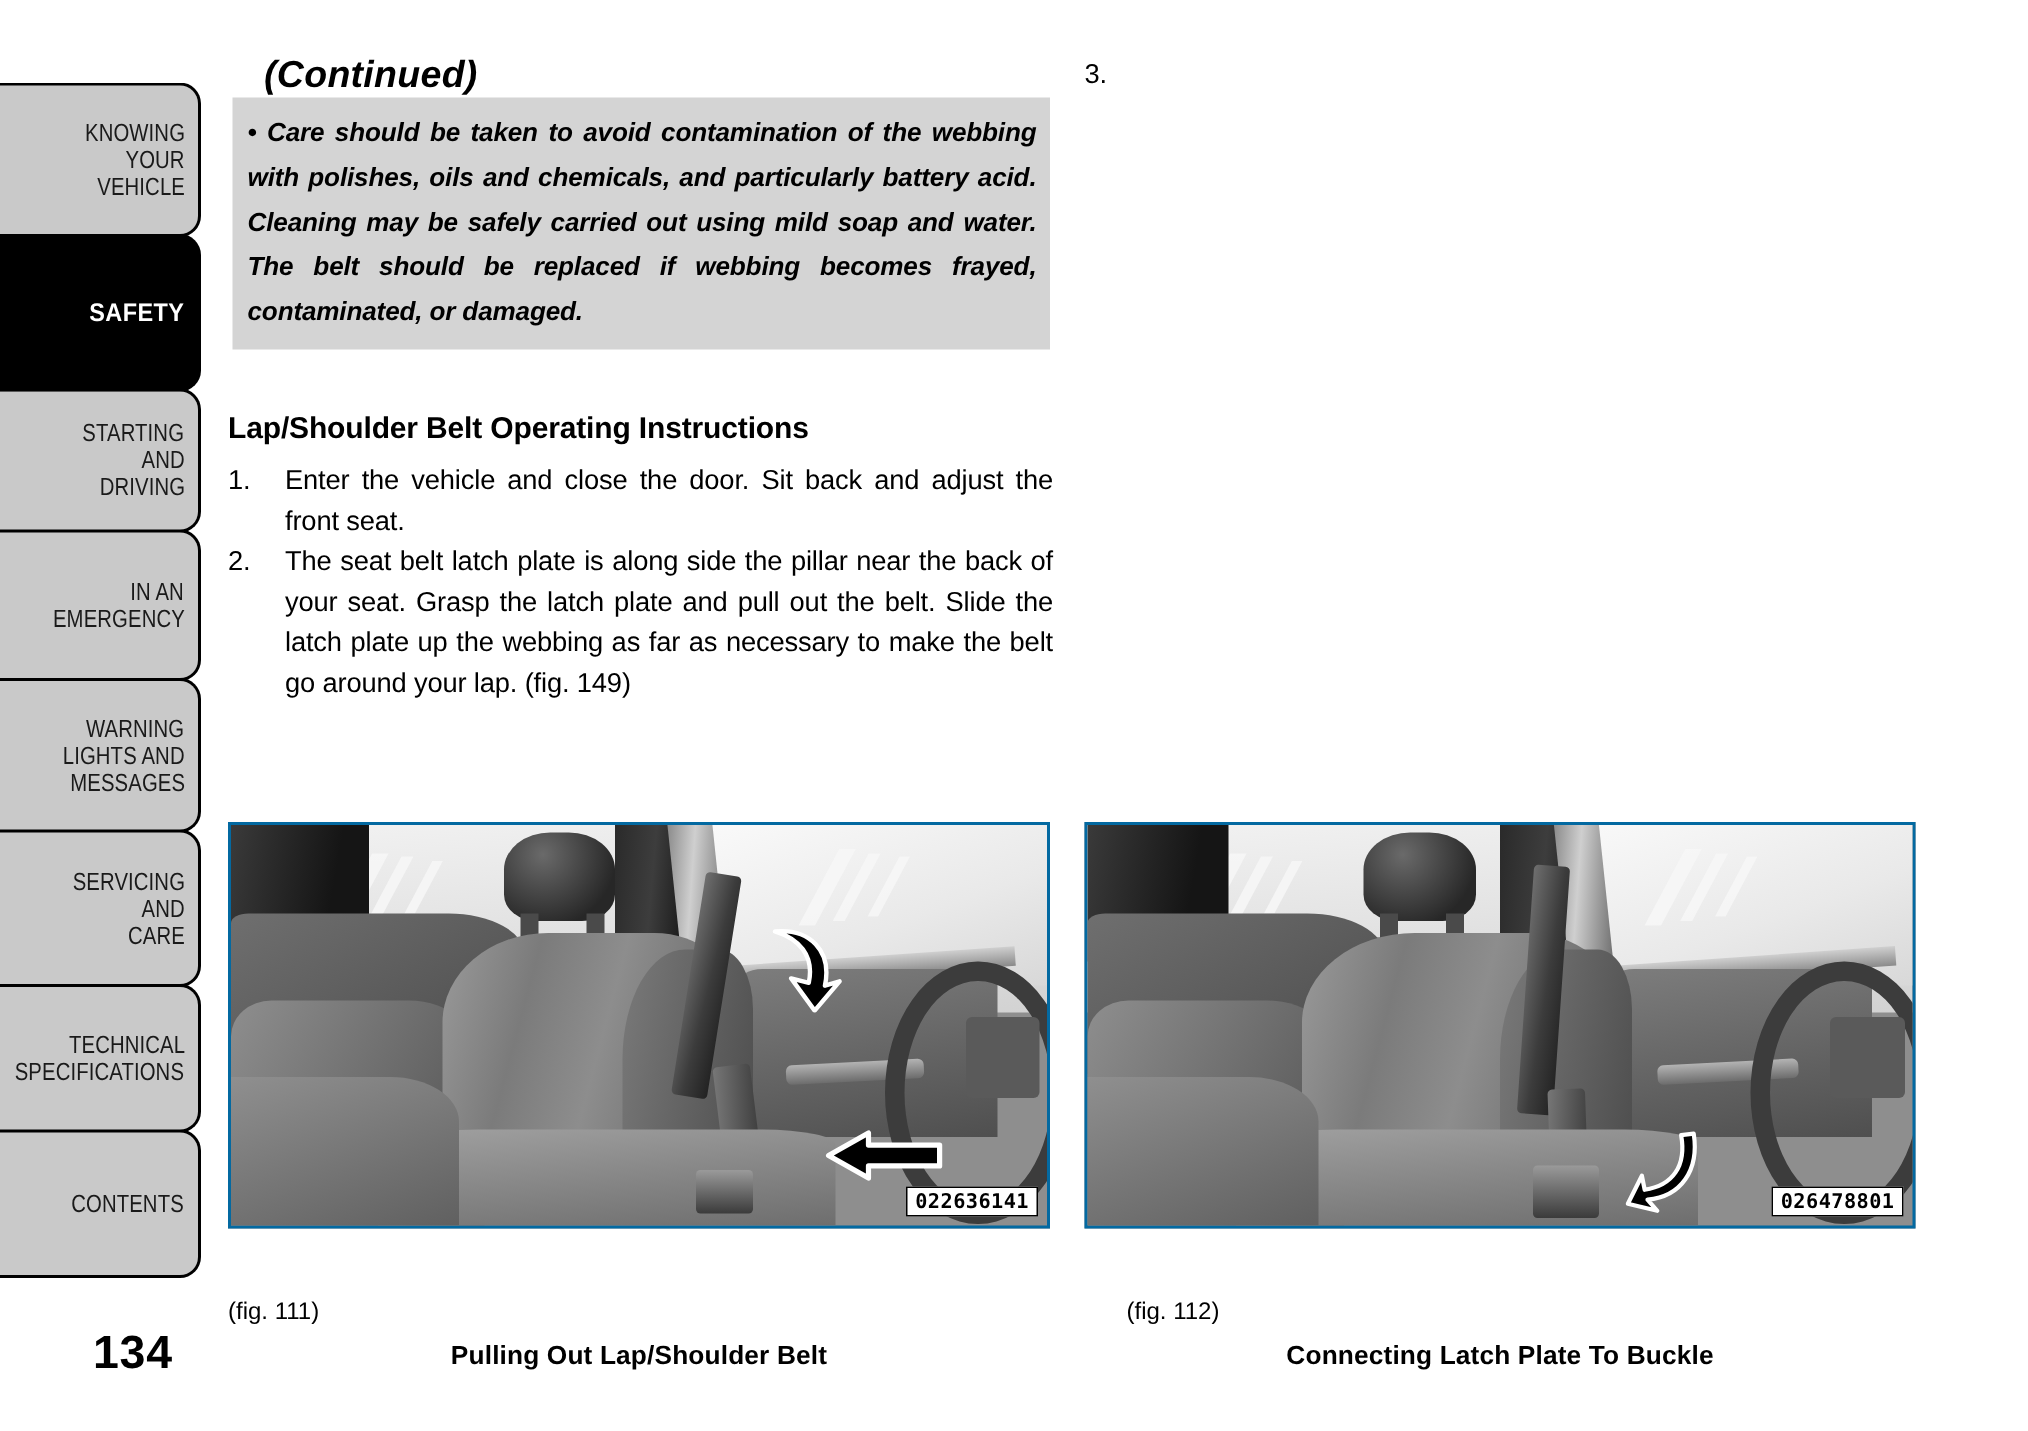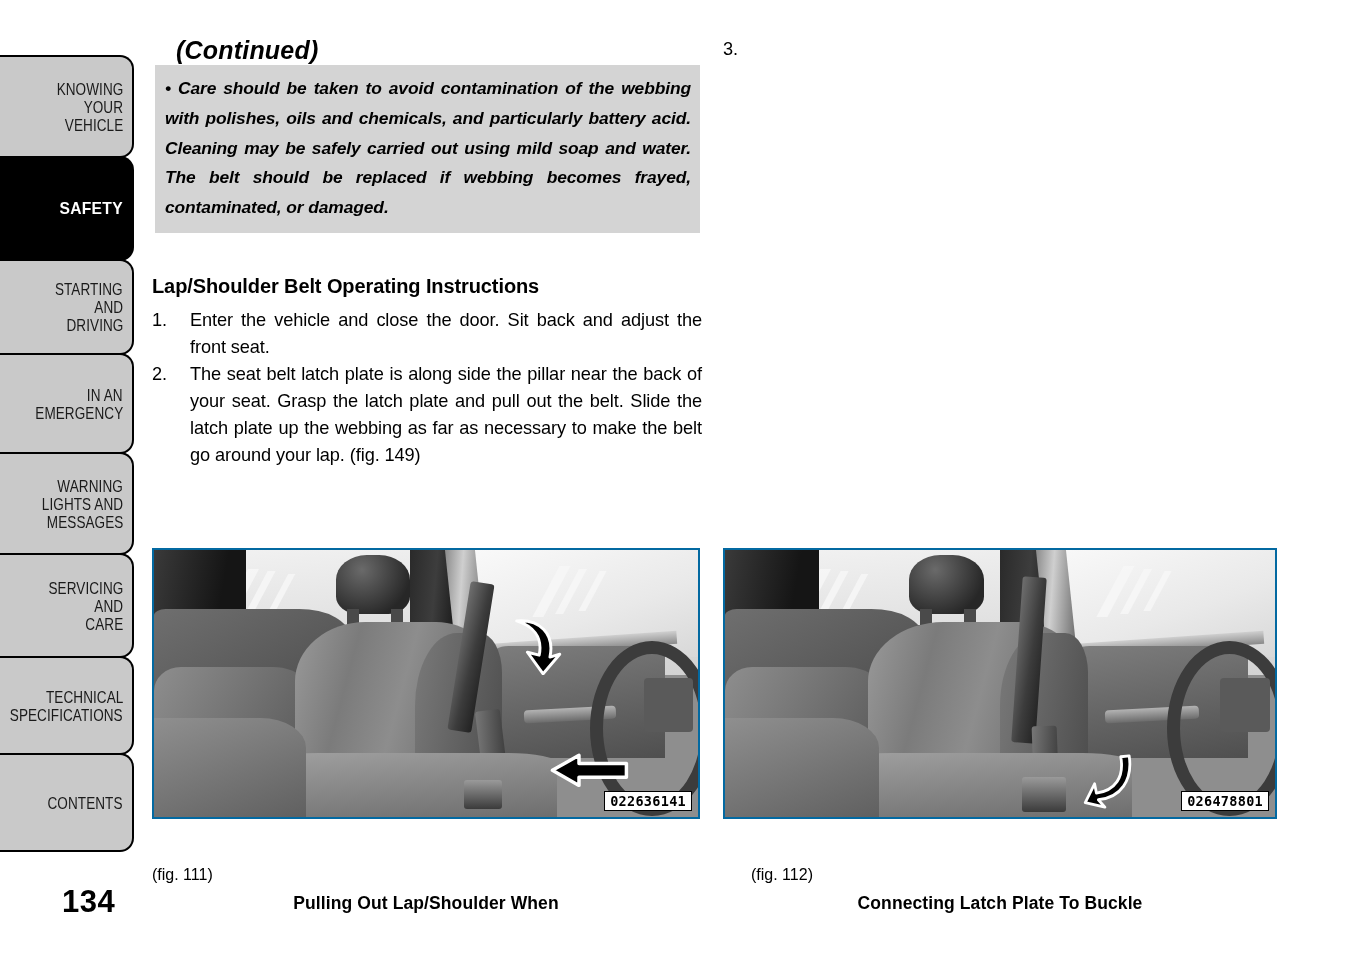--- a/index.html
+++ b/index.html
@@ -417,21 +417,21 @@
     </svg>
 
     <svg class="arrow-svg" style="left:70%;top:76%;width:20%;height:13%" viewBox="0 0 140 60">
       <path d="M6 30 L 52 4 L 52 18 L 134 18 L 134 42 L 52 42 L 52 56 Z" fill="#000" stroke="#fff" stroke-width="6" stroke-linejoin="round"></path>
     </svg>
   </div>
   <div class="img-id">022636141</div>
 </div>
 
 <div class="fig-caption" id="caption-111">(fig. 111)</div>
-<div class="fig-title" id="title-111">Pulling Out Lap/Shoulder When</div>
+<div class="fig-title" id="title-111">Pulling Out Lap/Shoulder Belt</div>
 
 <div class="figure" id="figure-112">
   <div class="photo">
     <div class="ph sky"></div>
     <div class="ph windshield-right"></div>
     <div class="ph glare" style="left:15%;top:7%;width:2%;height:17%"></div>
     <div class="ph glare" style="left:19%;top:8%;width:1.4%;height:15%"></div>
     <div class="ph glare" style="left:23%;top:9%;width:1.2%;height:13%"></div>
     <div class="ph glare" style="left:70%;top:6%;width:2%;height:19%"></div>
     <div class="ph glare" style="left:74%;top:7%;width:1.4%;height:17%"></div>

